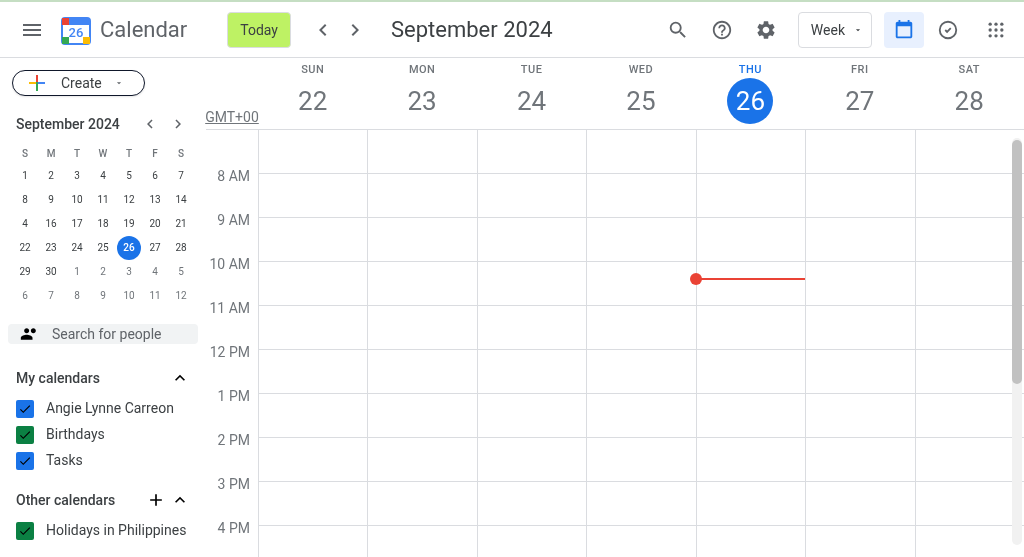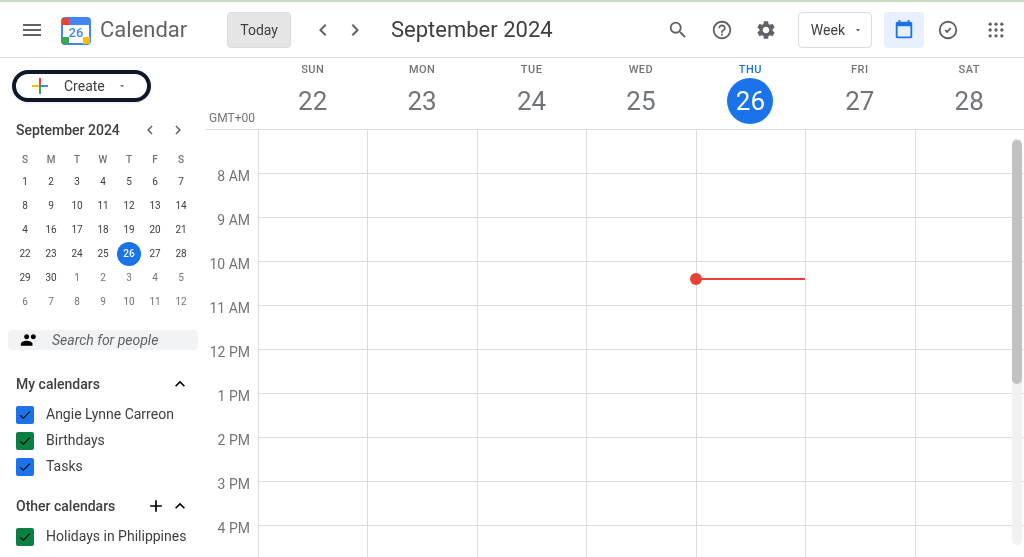--- a/index.html
+++ b/index.html
@@ -2,53 +2,53 @@
 <html><head>
 <meta charset="utf-8">
 <style>
 * { margin: 0; padding: 0; box-sizing: border-box; font-family: 'Google Sans', Roboto, Arial, sans-serif; }
 body { width: 1024px; height: 557px; overflow: hidden; background: #fff; border-top: 2px solid #c5dec3; }
 .header { height: 56px; display: flex; align-items: center; padding: 0 8px; border-bottom: 1px solid #dadce0; }
 .menu-btn { width: 48px; height: 48px; display: flex; align-items: center; justify-content: center; border-radius: 50%; cursor: pointer; color: #5f6368; }
 .logo { display: flex; align-items: center; margin-right: 40px; }
 .logo-icon { width: 40px; height: 40px; display: flex; align-items: center; justify-content: center; margin-right: 4px; }
 .logo-text { font-size: 22px; color: #5f6368; font-weight: 400; }
-.today-btn { height: 36px; padding: 0 12px; border: 1px solid #dadce0; border-radius: 4px; background: #e5e5e5; font-size: 14px; color: #3c4043; cursor: pointer; margin-right: 16px; }
+.today-btn { height: 36px; padding: 0 12px; border: 1px solid #dadce0; border-radius: 4px; background: #bef264; font-size: 14px; color: #3c4043; cursor: pointer; margin-right: 16px; }
 .nav-arrow { width: 32px; height: 32px; display: flex; align-items: center; justify-content: center; border-radius: 50%; cursor: pointer; color: #5f6368; }
 .month-title { font-size: 22px; color: #3c4043; margin-left: 20px; }
 .header-right { margin-left: auto; display: flex; align-items: center; gap: 4px; }
 .icon-btn { width: 40px; height: 40px; display: flex; align-items: center; justify-content: center; border-radius: 50%; cursor: pointer; color: #5f6368; }
 .view-select { height: 36px; padding: 0 8px 0 12px; border: 1px solid #dadce0; border-radius: 4px; background: #fff; font-size: 14px; color: #3c4043; cursor: pointer; display: flex; align-items: center; gap: 8px; margin: 0 8px; }
 .active-icon { background: #e8f0fe; border-radius: 4px; width: 40px; height: 36px; color: #1a73e8; display: flex; align-items: center; justify-content: center; }
 .apps-icon { margin-left: 4px; }
 .main { display: flex; height: 499px; }
 .sidebar { width: 206px; padding: 12px 8px 0 8px; overflow-y: auto; display: flex; flex-direction: column; }
-.create-btn { height: 48px; padding: 0 20px 0 12px; border: 4px solid #0f172a; border-radius: 24px; background: #fff; display: flex; align-items: center; gap: 12px; cursor: pointer; box-shadow: 0 1px 2px rgba(0,0,0,0.1); width: fit-content; font-size: 14px; color: #3c4043; margin-bottom: 16px; margin-left: 4px; }
+.create-btn { height: 48px; padding: 0 20px 0 12px; border: 1px solid #0f172a; border-radius: 24px; background: #fff; display: flex; align-items: center; gap: 12px; cursor: pointer; box-shadow: 0 1px 2px rgba(0,0,0,0.1); width: fit-content; font-size: 14px; color: #3c4043; margin-bottom: 16px; margin-left: 4px; }
 .mini-header { display: flex; align-items: center; justify-content: space-between; padding: 0 8px; margin-bottom: 8px; }
 .mini-title { font-size: 14px; color: #3c4043; font-weight: 500; }
 .mini-nav { display: flex; gap: 4px; }
 .mini-nav-btn { width: 24px; height: 24px; display: flex; align-items: center; justify-content: center; cursor: pointer; color: #5f6368; border-radius: 50%; }
 .mini-grid { display: grid; grid-template-columns: repeat(7, 1fr); gap: 0; margin-bottom: 16px; padding: 0 4px; }
 .mini-dow { font-size: 10px; color: #70757a; text-align: center; height: 20px; line-height: 20px; font-weight: 500; }
 .mini-day { font-size: 10px; color: #3c4043; text-align: center; height: 24px; line-height: 24px; cursor: pointer; border-radius: 50%; width: 24px; margin: 0 auto; }
 .mini-day.other { color: #70757a; }
 .mini-day.today { background: #1a73e8; color: #fff; font-weight: 500; }
 .search-people { height: 36px; background: #f1f3f4; border-radius: 4px; display: flex; align-items: center; padding: 0 12px; gap: 12px; margin-bottom: 20px; cursor: pointer; }
-.search-people-text { font-size: 14px; color: #5f6368; font-style: italic; }
+.search-people-text { font-size: 14px; color: #5f6368; }
 .section-header { display: flex; align-items: center; justify-content: space-between; padding: 4px 8px; cursor: pointer; margin-bottom: 4px; }
 .section-title { font-size: 14px; color: #3c4043; font-weight: 500; }
 .section-actions { display: flex; align-items: center; gap: 4px; }
 .cal-item { display: flex; align-items: flex-start; gap: 12px; padding: 4px 8px; cursor: pointer; }
 .cal-check { width: 18px; height: 18px; border-radius: 2px; display: flex; align-items: center; justify-content: center; }
 .cal-label { font-size: 14px; color: #3c4043; }
 .footer-links { margin-top: auto; padding: 12px 8px; font-size: 12px; color: #5f6368; }
 .footer-links a { color: #5f6368; text-decoration: none; }
 .grid-area { flex: 1; display: flex; flex-direction: column; position: relative; }
 .day-headers { display: flex; height: 72px; border-bottom: 1px solid #dadce0; }
-.tz-col { width: 52px; display: flex; align-items: flex-end; justify-content: center; padding-bottom: 4px; font-size: 12px; color: #70757a; }
+.tz-col { width: 52px; display: flex; align-items: flex-end; justify-content: center; padding-bottom: 4px; font-size: 14px; color: #70757a; text-decoration: underline; }
 .day-header { flex: 1; display: flex; flex-direction: column; align-items: center; justify-content: center; cursor: pointer; }
 .dow-label { font-size: 11px; color: #70757a; font-weight: 500; letter-spacing: 0.5px; }
 .day-num { font-size: 26px; color: #70757a; margin-top: 2px; width: 46px; height: 46px; display: flex; align-items: center; justify-content: center; border-radius: 50%; }
 .day-header.today .dow-label { color: #1a73e8; }
 .day-header.today .day-num { background: #1a73e8; color: #fff; }
 .time-grid { flex: 1; display: flex; overflow-y: auto; position: relative; }
 .time-labels { width: 52px; }
 .time-label { height: 44px; font-size: 14px; color: #70757a; text-align: right; padding-right: 8px; position: relative; top: -6px; }
 .grid-cols { flex: 1; display: flex; position: relative; }
 .grid-col { flex: 1; border-left: 1px solid #dadce0; }

